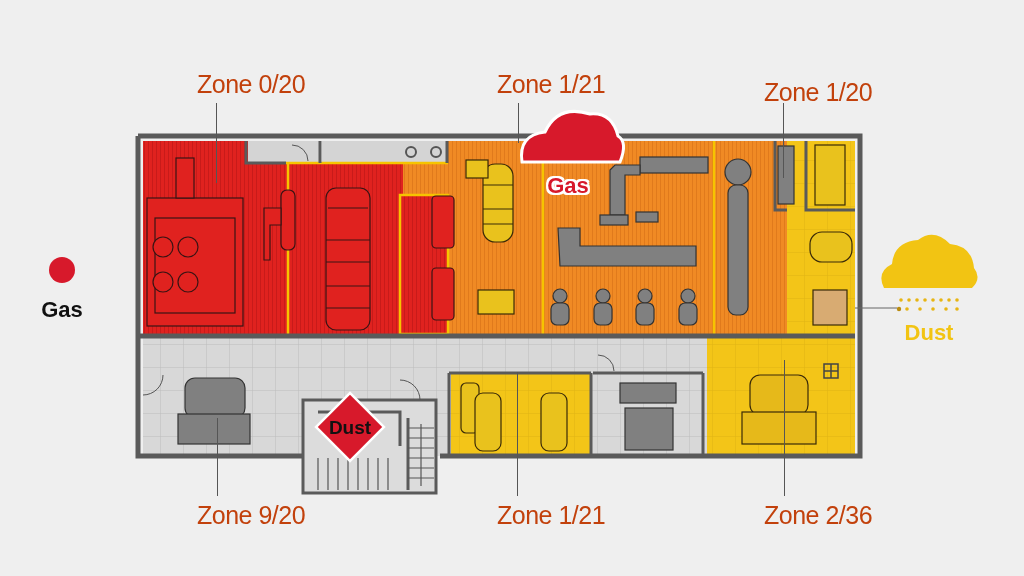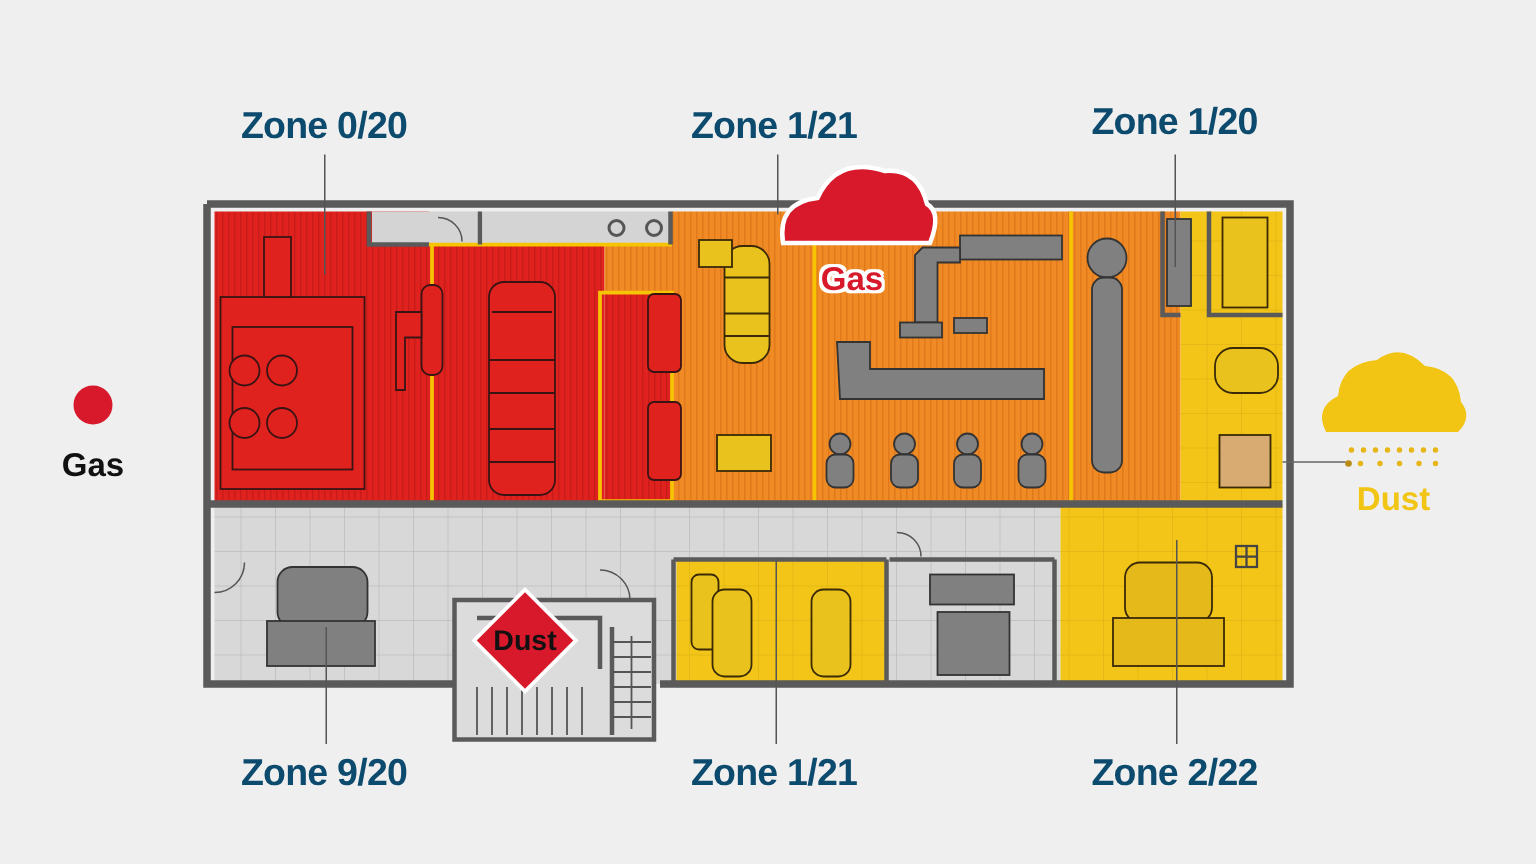--- a/index.html
+++ b/index.html
@@ -1,17 +1,17 @@
 <!DOCTYPE html>
 <html><head>
 <meta charset="utf-8">
 <style>
   html,body{margin:0;padding:0;}
   body{width:1024px;height:576px;background:#efefef;position:relative;overflow:hidden;font-family:"Liberation Sans",sans-serif;}
-  .label{position:absolute;font-weight:bold;font-size:25px;color:#0c4a6e;letter-spacing:-0.5px;white-space:nowrap;transform:translateX(-50%);}
+  .label{position:absolute;font-weight:normal;font-size:25px;color:#c2410c;letter-spacing:-0.5px;white-space:nowrap;transform:translateX(-50%);margin-left:35px;}
   .leader{position:absolute;width:1px;background:#555;}
   .plan{position:absolute;left:0;top:0;width:1024px;height:576px;}
   .legend-text{position:absolute;font-weight:bold;font-size:22px;white-space:nowrap;transform:translateX(-50%);}
   .diamond-label{position:absolute;font-weight:bold;font-size:19px;color:#111;transform:translate(-50%,-50%);}
   .gas-cloud-label{position:absolute;font-weight:bold;font-size:22px;color:#d7192b;transform:translateX(-50%);
     text-shadow:-2px 0 #fff,2px 0 #fff,0 -2px #fff,0 2px #fff,-2px -2px #fff,2px 2px #fff,-2px 2px #fff,2px -2px #fff;}
 </style>
 </head>
 <body>
 
@@ -198,23 +198,23 @@
 
 <div class="leader" style="left:216px;top:103px;height:80px;"></div>
 <div class="leader" style="left:518px;top:103px;height:40px;"></div>
 <div class="leader" style="left:783px;top:103px;height:75px;"></div>
 <div class="leader" style="left:217px;top:418px;height:78px;"></div>
 <div class="leader" style="left:517px;top:372px;height:124px;"></div>
 <div class="leader" style="left:784px;top:360px;height:136px;"></div>
 
 <div class="label" style="left:216px;top:70px;">Zone 0/20</div>
 <div class="label" style="left:516px;top:70px;">Zone 1/21</div>
-<div class="label" style="left:783px;top:67px;text-align:center;">Zone 1/20</div>
+<div class="label" style="left:783px;top:78px;text-align:center;">Zone 1/20</div>
 
 <div class="label" style="left:216px;top:501px;">Zone 9/20</div>
 <div class="label" style="left:516px;top:501px;">Zone 1/21</div>
-<div class="label" style="left:783px;top:501px;">Zone 2/22</div>
+<div class="label" style="left:783px;top:501px;">Zone 2/36</div>
 
 <div class="gas-cloud-label" style="left:568px;top:173px;">Gas</div>
 <div class="diamond-label" style="left:350px;top:428px;">Dust</div>
 
 <div class="legend-text" style="left:62px;top:297px;color:#111;">Gas</div>
 <div class="legend-text" style="left:929px;top:320px;color:#f2c413;">Dust</div>
 
 </body></html>

